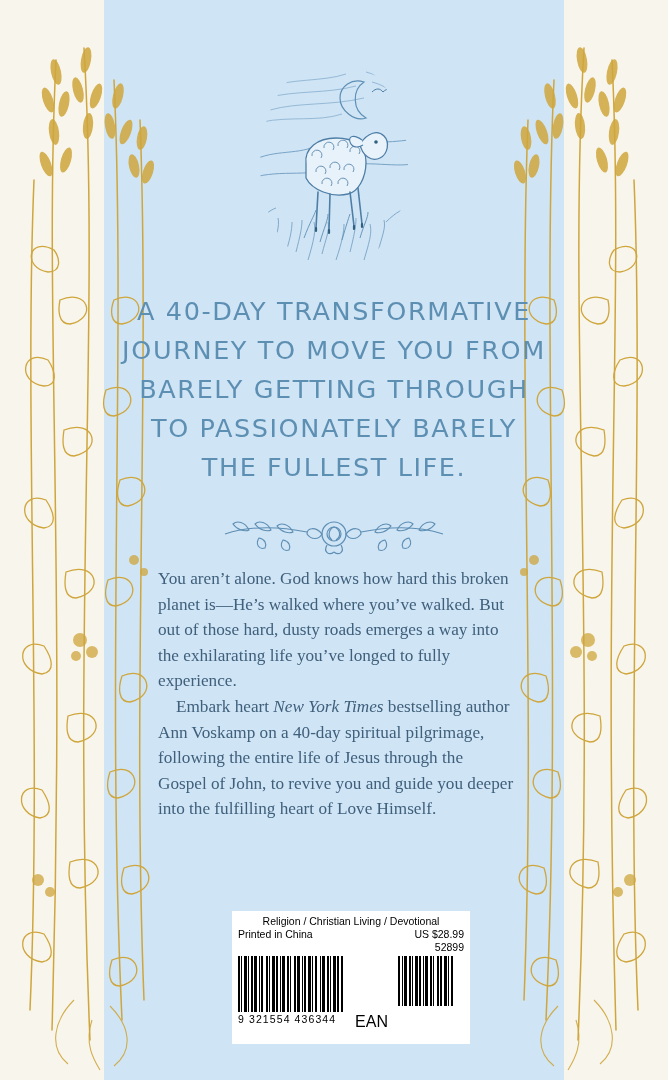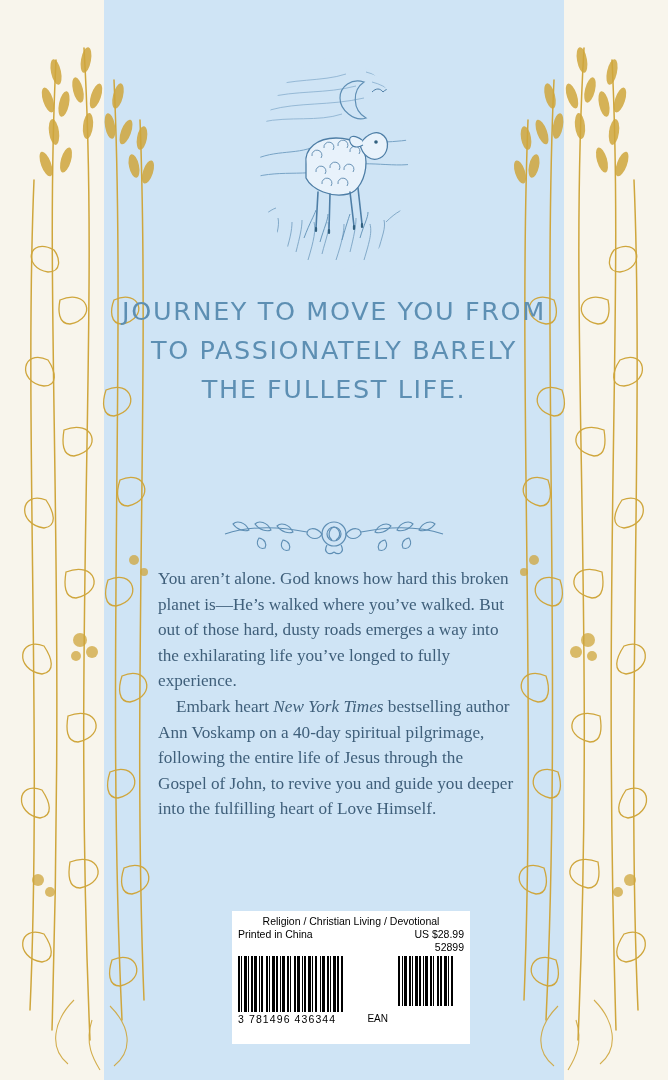--- a/index.html
+++ b/index.html
@@ -144,21 +144,21 @@
     justify-content: space-between;
     align-items: flex-start;
     margin-top: 1px;
   }
   .bc-num {
     font-size: 10.5px;
     letter-spacing: 1.1px;
     white-space: nowrap;
   }
   .bc-ean {
-    font-size: 10px;
+    font-size: 16px;
   }
   .bc-main {
     display: flex;
     gap: 10px;
     margin-top: 2px;
   }
   .bc-main .bc-left-bars { width: 150px; }
   .bc-main .bc-right-bars { width: 66px; }
   .bars.small { height: 50px; }
 </style>
@@ -413,21 +413,23 @@
           <path d="M74 190 c 4 -14 8 -22 8 -28"></path>
           <path d="M96 188 c 4 -14 6 -20 8 -26"></path>
           <path d="M114 186 c 4 -14 8 -20 8 -26"></path>
         </g>
       </g>
       <ellipse cx="88" cy="112" rx="74" ry="106" fill="none" stroke="none"></ellipse>
     </svg>
   </div>
 
   <div class="headline">
+    <span class="ln">A 40-DAY TRANSFORMATIVE</span>
     <span class="ln">JOURNEY TO MOVE YOU FROM</span>
+    <span class="ln">BARELY GETTING THROUGH</span>
     <span class="ln">TO PASSIONATELY BARELY</span>
     <span class="ln">THE FULLEST LIFE.</span>
   </div>
 
   <div class="divider">
     <svg width="230" height="44" viewBox="0 0 230 44" xmlns="http://www.w3.org/2000/svg">
       <g stroke="#5e8eb4" stroke-width="1.1" fill="none">
         <path d="M6 22 C 30 14, 58 14, 88 20"></path>
         <path d="M142 20 C 172 14, 200 14, 224 22"></path>
         <path d="M30 18 C 26 10, 18 8, 14 12 C 18 18, 26 20, 30 18 Z"></path>
@@ -525,21 +527,21 @@
             <span style="width:1px;background:#fff"></span>
           <span style="width:1px"></span>
             <span style="width:2px;background:#fff"></span>
           <span style="width:3px"></span>
             <span style="width:1px;background:#fff"></span>
           <span style="width:2px"></span>
             <span style="width:2px;background:#fff"></span>
           <span style="width:2px"></span>
         </div>
         <div class="bc-bottom">
-          <div class="bc-num">3 781496 436344</div>
+          <div class="bc-num">9 321554 436344</div>
           <div class="bc-ean">EAN</div>
         </div>
       </div>
       <div class="bc-right-bars">
         <div class="bars small">
           <span style="width:2px"></span>
             <span style="width:2px;background:#fff"></span>
           <span style="width:1px"></span>
             <span style="width:1px;background:#fff"></span>
           <span style="width:3px"></span>

